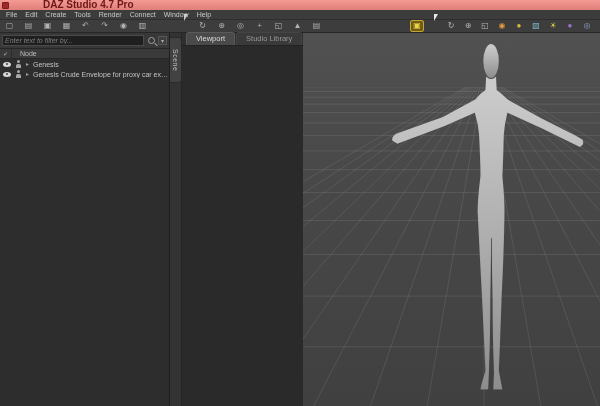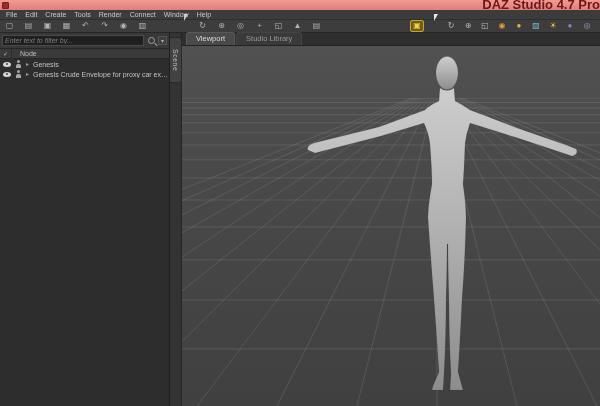--- a/index.html
+++ b/index.html
@@ -3,21 +3,21 @@
 <meta charset="utf-8">
 <style>
   *{box-sizing:border-box;margin:0;padding:0;}
   html,body{width:600px;height:406px;overflow:hidden;background:#2a2a2a;}
   body{font-family:"Liberation Sans","DejaVu Sans",sans-serif;}
   .app{width:600px;height:406px;display:flex;flex-direction:column;background:#2a2a2a;}
 
   
   .titlebar{height:10px;background:linear-gradient(#f29a94,#e27e79);display:flex;align-items:center;position:relative;flex:none;}
   .app-icon{width:7px;height:7px;margin-left:2px;background:#9c2a2a;border:1px solid #7c1c1c;border-radius:1px;}
-  .title-text{position:absolute;left:0;right:0;text-align:right;font-size:13px;font-weight:bold;color:#6d1717;line-height:10px;}
+  .title-text{position:absolute;left:0;right:0;text-align:left;font-size:10px;font-weight:bold;color:#6d1717;line-height:10px;padding-left:43px;}
 
   
   .menubar{height:10px;background:#3c3c3c;border-bottom:1px solid #2e2e2e;display:flex;align-items:center;padding-left:2px;flex:none;}
   .menu-item{font-size:7px;color:#c9c9c9;padding:0 4px;line-height:10px;cursor:default;}
 
   
   .toolbar{height:13px;background:#3d3d3d;border-bottom:1px solid #262626;display:flex;align-items:center;flex:none;padding:0 3px;}
   .tb-group{display:flex;align-items:center;}
   .icon{width:13px;height:12px;line-height:12px;text-align:center;font-size:8px;color:#b4b4b4;margin-right:6px;flex:none;}
   .tb-group.mid{margin-left:22px;}
@@ -56,21 +56,21 @@
   .person::after{content:"";position:absolute;width:5px;height:4px;border-radius:2px 2px 0 0;background:#a8a8a8;left:1px;top:3.5px;}
   .expander{font-size:5px;color:#9a9a9a;margin-right:3px;flex:none;line-height:10px;}
   .row-label{white-space:nowrap;overflow:hidden;text-overflow:ellipsis;}
 
   
   .side-strip{width:12px;background:#333333;flex:none;border-right:1px solid #252525;}
   .vtab{margin-top:4px;width:12px;height:46px;background:#424242;border:1px solid #2a2a2a;border-left:none;border-radius:0 3px 3px 0;display:flex;align-items:center;justify-content:center;}
   .vtab span{writing-mode:vertical-rl;font-size:7px;color:#bdbdbd;letter-spacing:0.5px;}
 
   
-  .vp-col{flex:1;display:flex;flex-direction:column;min-width:0;}
+  .vp-col{flex:1;display:flex;flex-direction:row;min-width:0;}
   .vp-tabs{height:13px;background:#2f2f2f;display:flex;align-items:flex-end;padding-left:4px;flex:none;border-bottom:1px solid #222;}
   .vp-tab{font-size:7.5px;padding:1px 9px 1px 9px;border-radius:3px 3px 0 0;margin-right:1px;line-height:10px;}
   .vp-tab.active{background:#4a4a4a;color:#dddddd;border:1px solid #5a5a5a;border-bottom:none;}
   .vp-tab.inactive{background:#3a3a3a;color:#979797;border:1px solid #444;border-bottom:none;}
   .viewport{flex:1;position:relative;background:linear-gradient(180deg,#515151 0%,#494949 35%,#404040 100%);min-height:0;}
   .viewport svg{position:absolute;inset:0;width:100%;height:100%;display:block;}
 </style>
 </head>
 <body>
 

